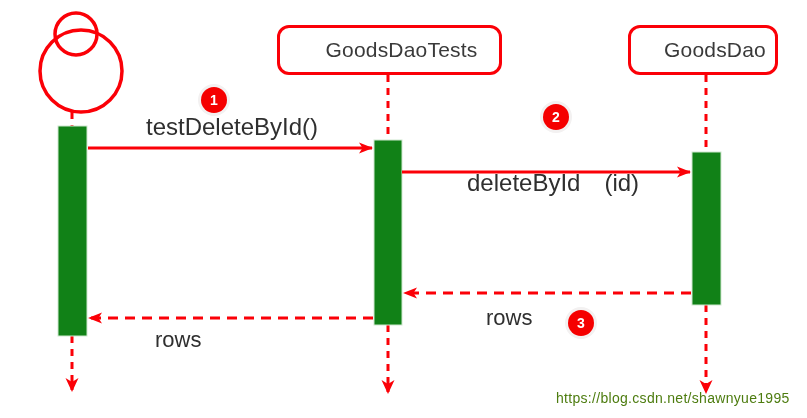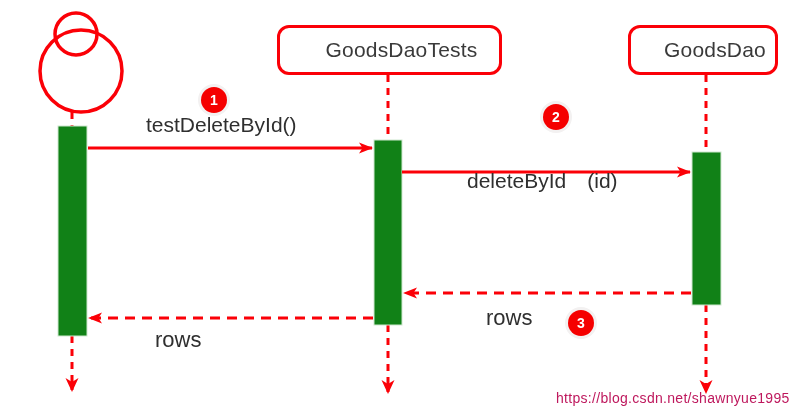--- a/index.html
+++ b/index.html
@@ -40,21 +40,21 @@
     font-family: "Liberation Sans", sans-serif;
     font-size: 21px;
     color: #3a3a3a;
     white-space: nowrap;
     letter-spacing: 0.2px;
   }
   
   .msg-label {
     position: absolute;
     font-family: "Liberation Sans", sans-serif;
-    font-size: 21px;
+    font-size: 24px;
     color: #2f2f2f;
     white-space: nowrap;
     text-align: center;
   }
   .return-label {
     position: absolute;
     font-family: "Liberation Sans", sans-serif;
     font-size: 22px;
     color: #2f2f2f;
     white-space: nowrap;
@@ -74,21 +74,21 @@
     display: flex;
     align-items: center;
     justify-content: center;
     line-height: 1;
   }
   
   .watermark {
     position: absolute;
     font-family: "Liberation Sans", sans-serif;
     font-size: 14px;
-    color: #be185d;
+    color: #4d7c0f;
     white-space: nowrap;
     letter-spacing: 0.3px;
   }
 </style>
 </head>
 <body>
 
 <div id="canvas">
 
   <svg class="diagram-svg" viewBox="0 0 807 418">

